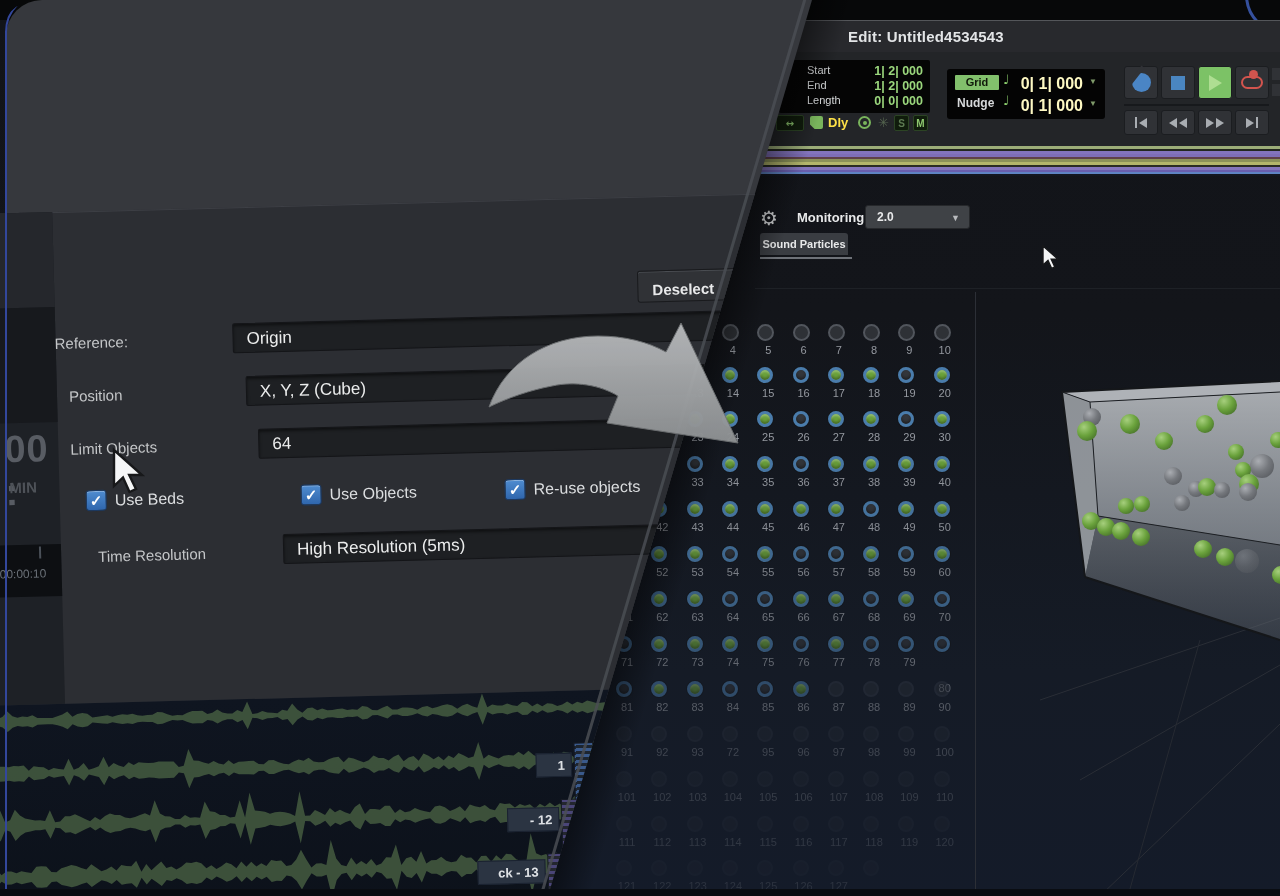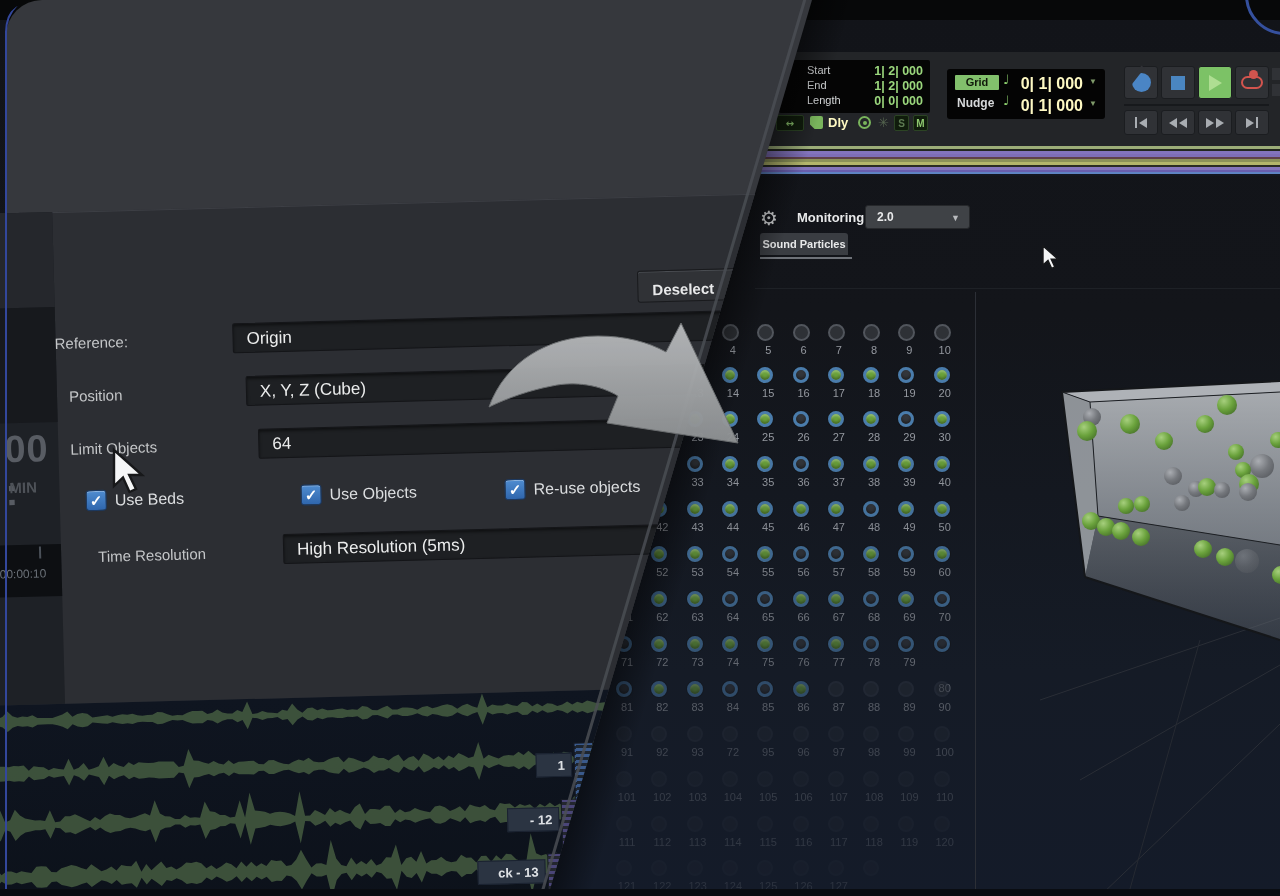--- a/index.html
+++ b/index.html
@@ -127,41 +127,44 @@
 </style>
 </head>
 <body>
 
 <div id="stage">
 
   <div id="app-bg"></div>
   <div id="top-black"></div>
   <div id="corner-arc"></div>
 
+  <div id="edit-header">
+    <div id="edit-title">Edit: Untitled4534543</div>
+  </div>
 
   <div id="toolbar">
     <div id="counters">
         <div class="cnt-row" style="top: 4px;">
           <span class="cnt-label">Start</span>
                  <span class="cnt-val">1| 2| 000</span>
         </div>
         <div class="cnt-row" style="top: 19px;">
           <span class="cnt-label">End</span>
                  <span class="cnt-val">1| 2| 000</span>
         </div>
         <div class="cnt-row" style="top: 34px;">
           <span class="cnt-label">Length</span>
                  <span class="cnt-val">0| 0| 000</span>
         </div>
       </div>
     <div id="cnt-icons">
         <span style="left:0;top:3px;color:#8ec86f;font-size:12px;font-weight:bold;">6</span>
   <div class="gbadge" style="left:14px;top:2px;width:28px;height:16px;line-height:15px;font-family:'DejaVu Sans',sans-serif;">↔</div>
   <div style="left:48px;top:3px;width:13px;height:13px;background:#79b45c;border-radius:2px;clip-path:polygon(0 0,100% 0,100% 100%,35% 100%,0 65%);"></div>
-  <span style="left:66px;top:2px;color:#fef9c3;font-size:13px;font-weight:bold;">Dly</span>
+  <span style="left:66px;top:2px;color:#fde047;font-size:13px;font-weight:bold;">Dly</span>
   <div style="left:96px;top:3px;width:13px;height:13px;border:2px solid #79b45c;border-radius:50%;">
           <div style="left:2.5px;top:2.5px;width:4px;height:4px;background:#79b45c;border-radius:50%;"></div>
         </div>
   <span style="left:116px;top:2px;color:#55654f;font-size:13px;font-family:'DejaVu Sans',sans-serif;">✳</span>
   <div class="gbadge" style="left:132px;top:2px;width:15px;height:16px;line-height:15px;color:#5d7a52;">S</div>
   <div class="gbadge" style="left:151px;top:2px;width:15px;height:16px;line-height:15px;">M</div>
       </div>
     <div id="gridnudge">
       <div id="grid-chip">Grid</div>
       <span class="note" style="left:56px;top:3px;">♩</span>

